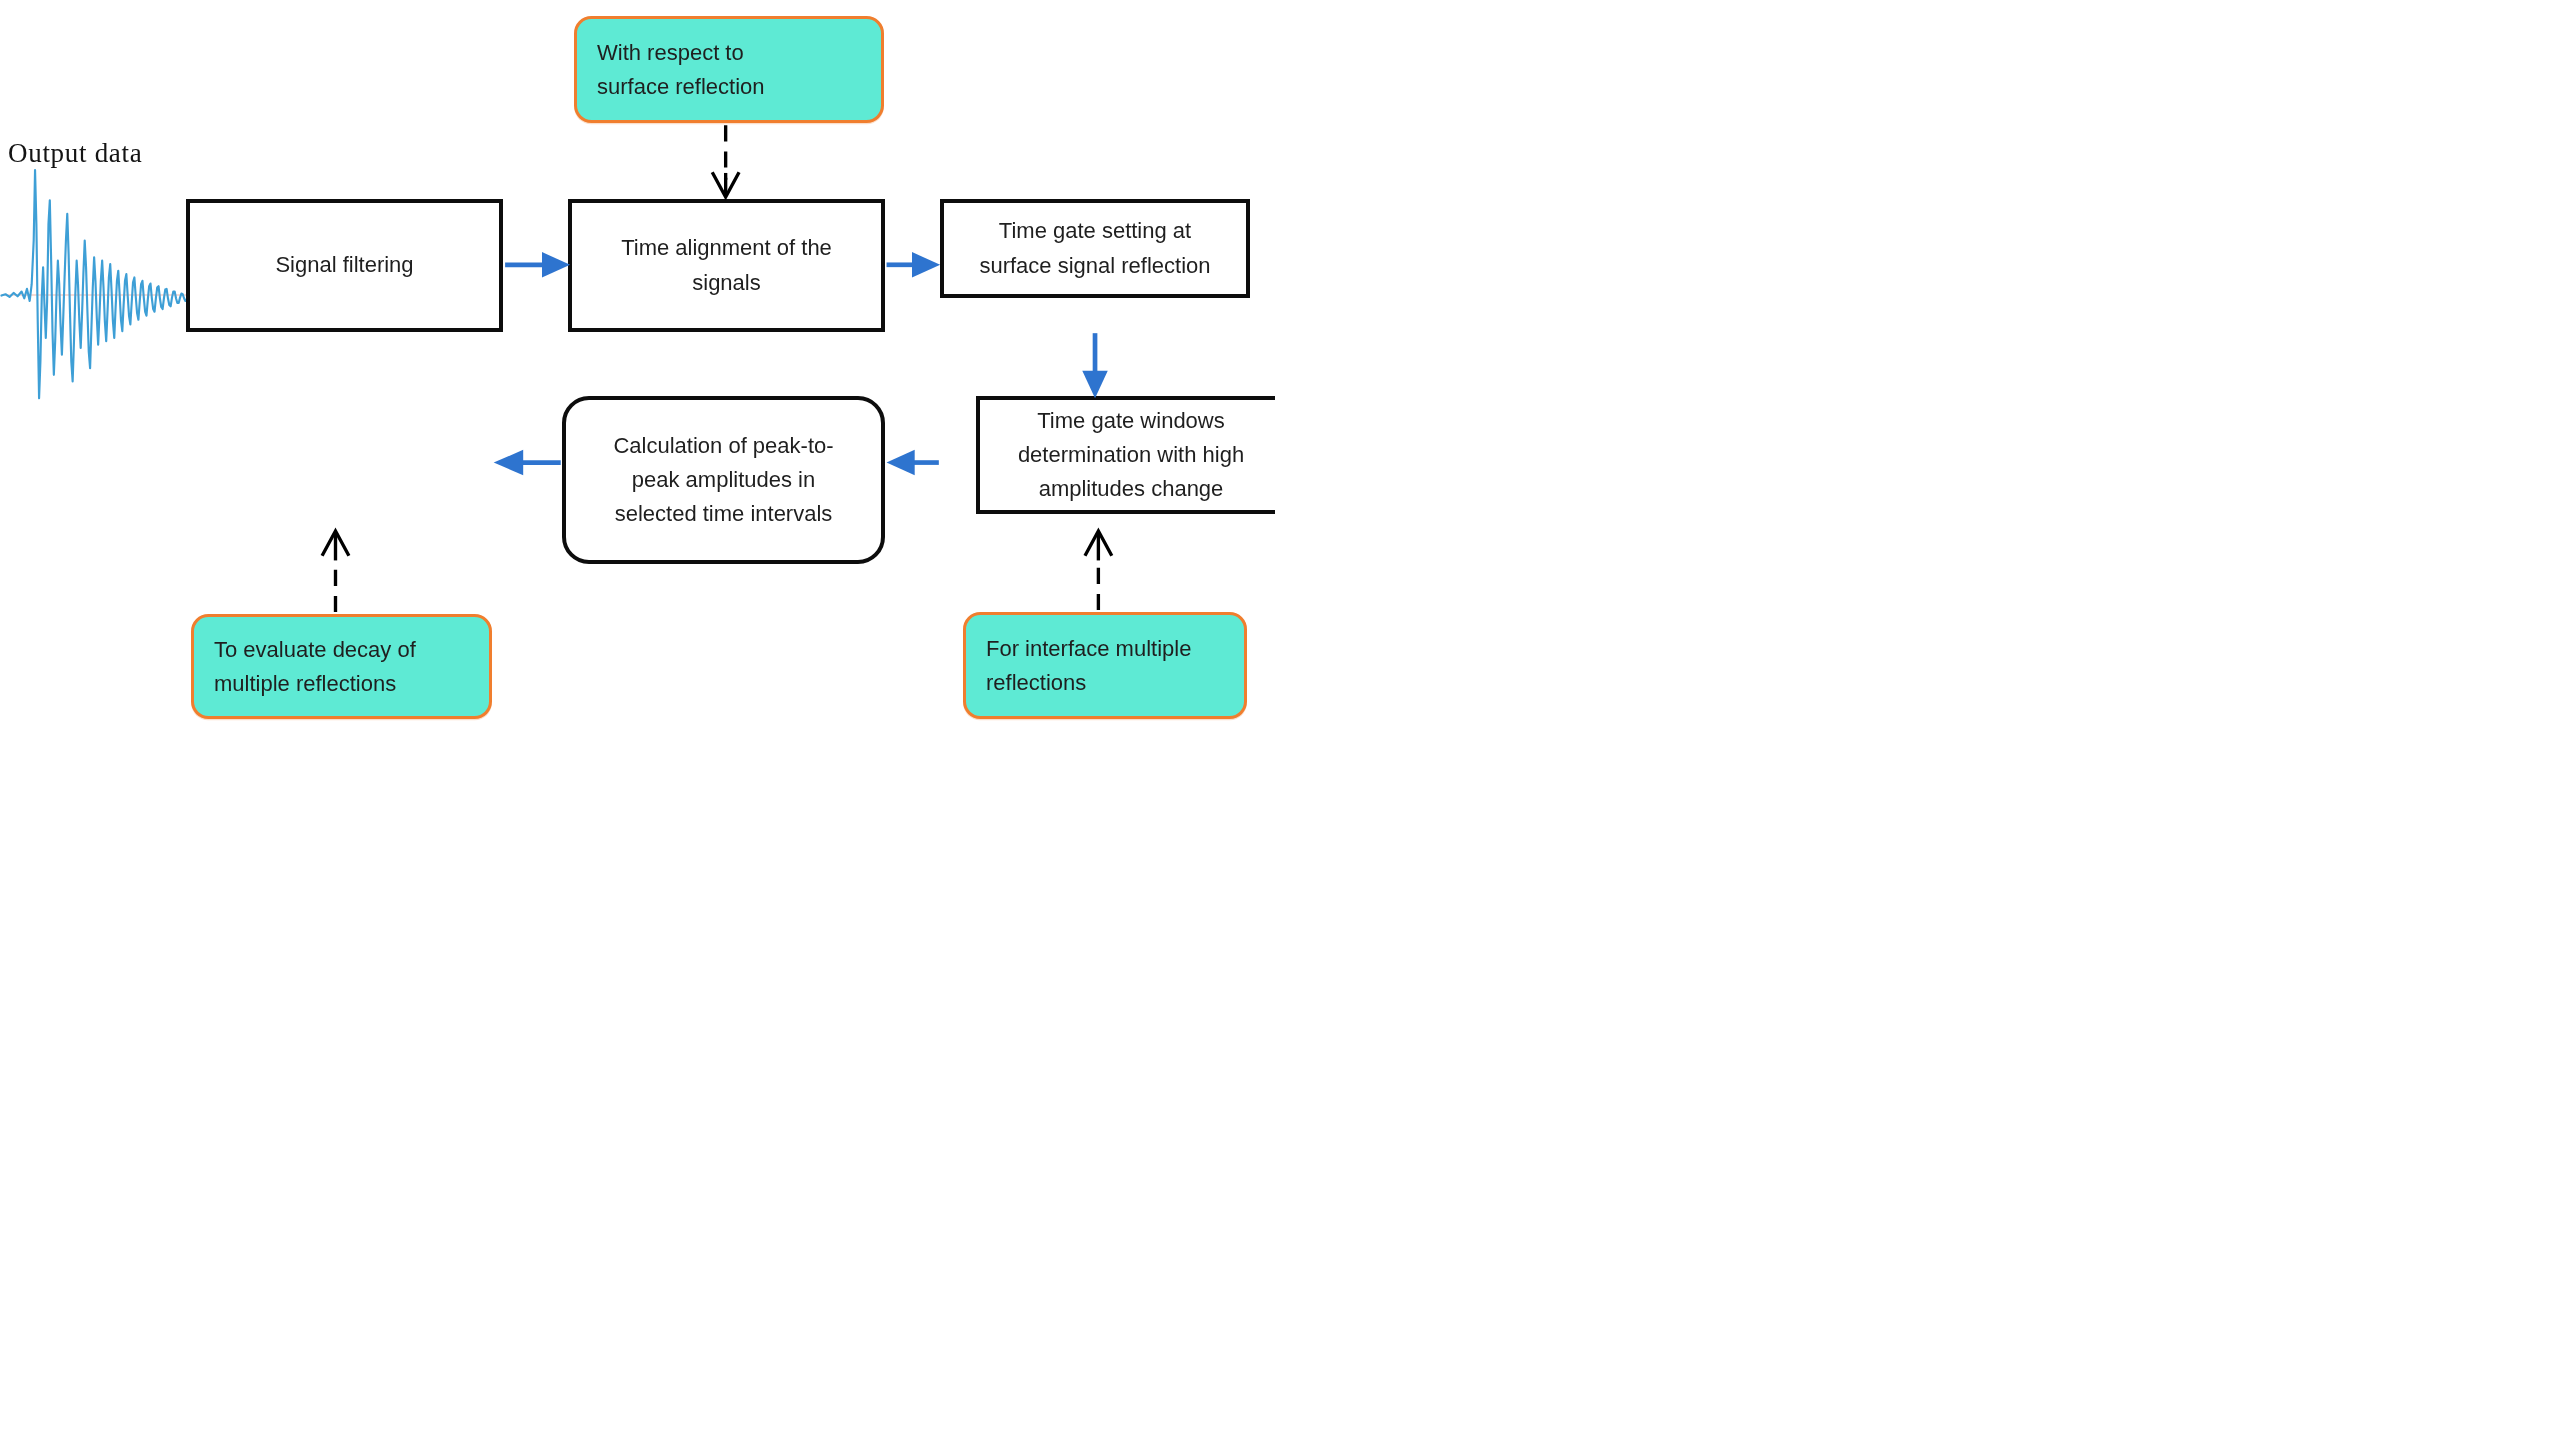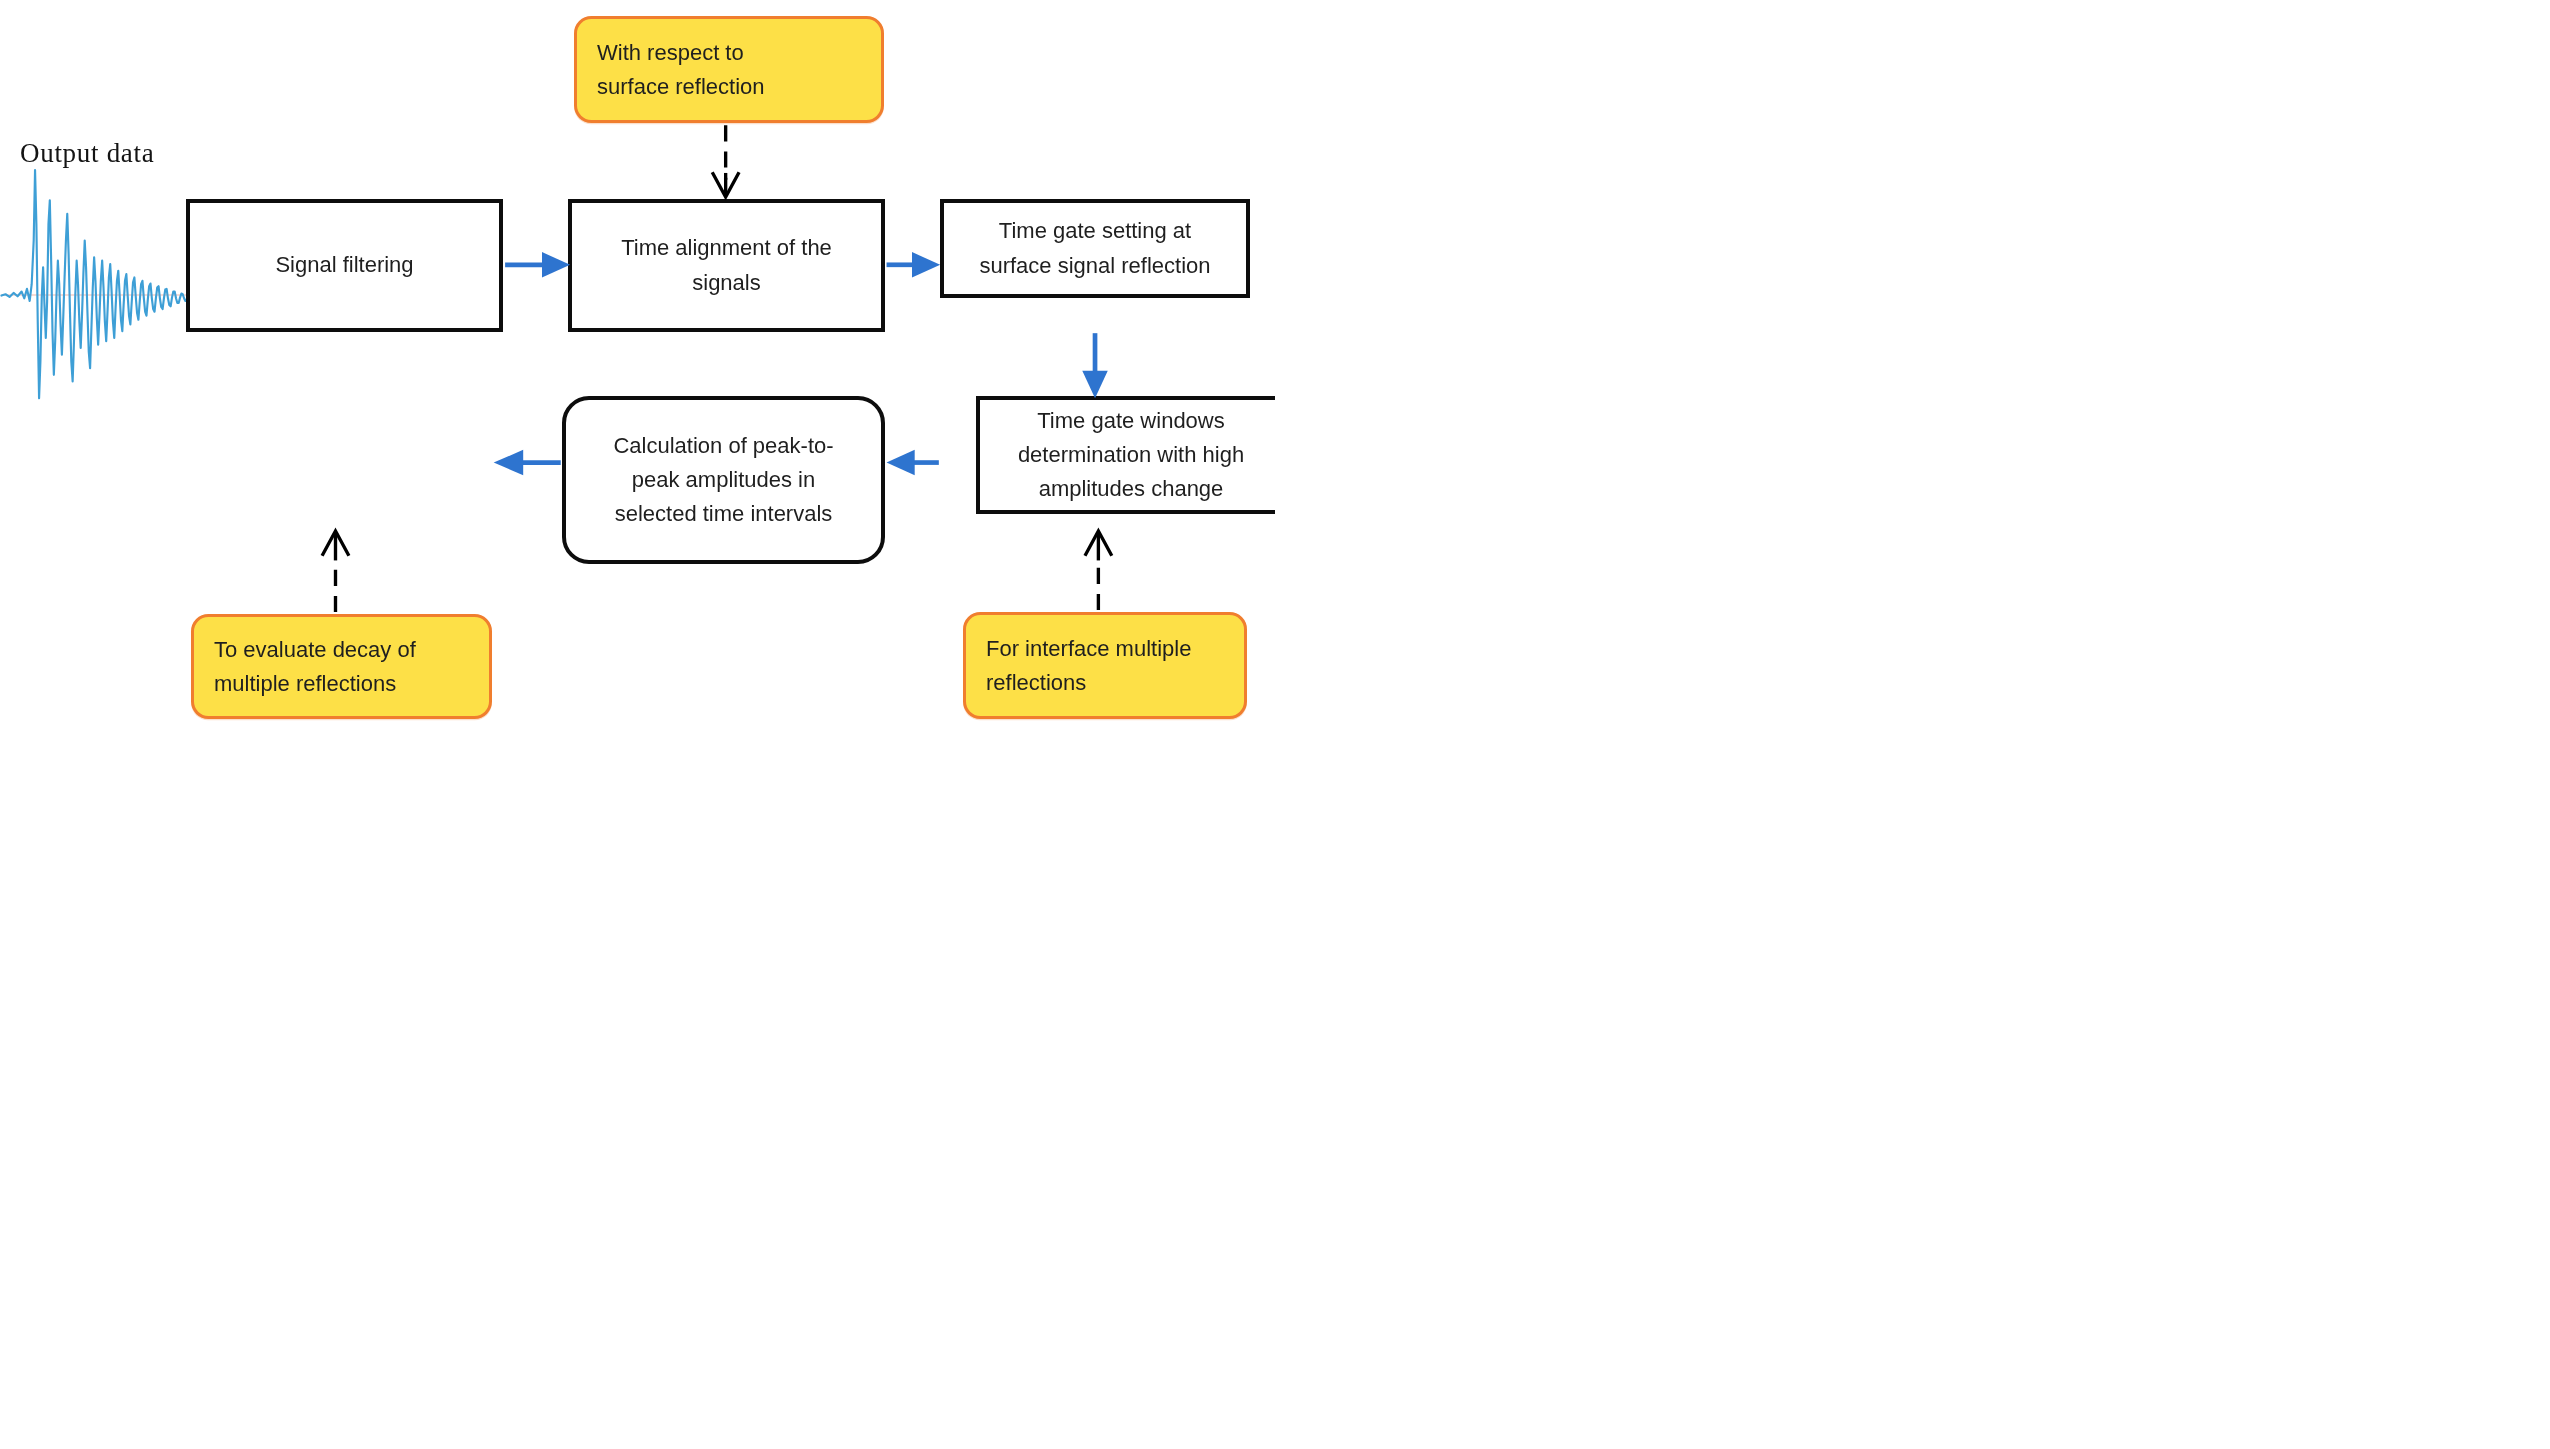--- a/index.html
+++ b/index.html
@@ -9,40 +9,40 @@
     --waveform:#3E9FD6;
     --axis-pink:#F2B8AC;
     --text:#1A1A1A;
   }
   html,body{margin:0;padding:0;background:#ffffff;}
   body{width:1275px;height:724px;position:relative;overflow:hidden;
        font-family:"Liberation Sans", sans-serif;color:var(--text);}
   .canvas{position:absolute;inset:0;}
 
   .label-output{
-    position:absolute;left:20px;top:138px;
+    position:absolute;left:8px;top:138px;
     font-family:"Liberation Serif", serif;
     font-size:27px;color:#141414;letter-spacing:0.7px;text-align:right;
   }
 
   .waveform-svg{position:absolute;left:0px;top:160px;width:203px;height:243px;}
 
   .pbox{
     position:absolute;background:#ffffff;
     border:4.7px solid var(--box-border);
     display:flex;align-items:center;justify-content:center;
     box-sizing:border-box;
   }
   .pbox .btext{
     text-align:center;font-size:22px;line-height:1.55;color:#1f1f1f;
   }
   .pbox .btext span{display:block;}
 
   .nbox{
-    position:absolute;background:#fde047;
+    position:absolute;background:#5eead4;
     border:3.4px solid var(--note-border);
     border-radius:17.4px;
     display:flex;flex-direction:column;justify-content:center;
     box-sizing:border-box;
     box-shadow:0 1.3px 0 rgba(240,126,46,.25);
   }
   .nbox .btext{
     text-align:left;font-size:22px;line-height:1.52;color:#1f1f1f;padding-left:20px;padding-right:6.7px;
   }
   .nbox .btext span{display:block;}

